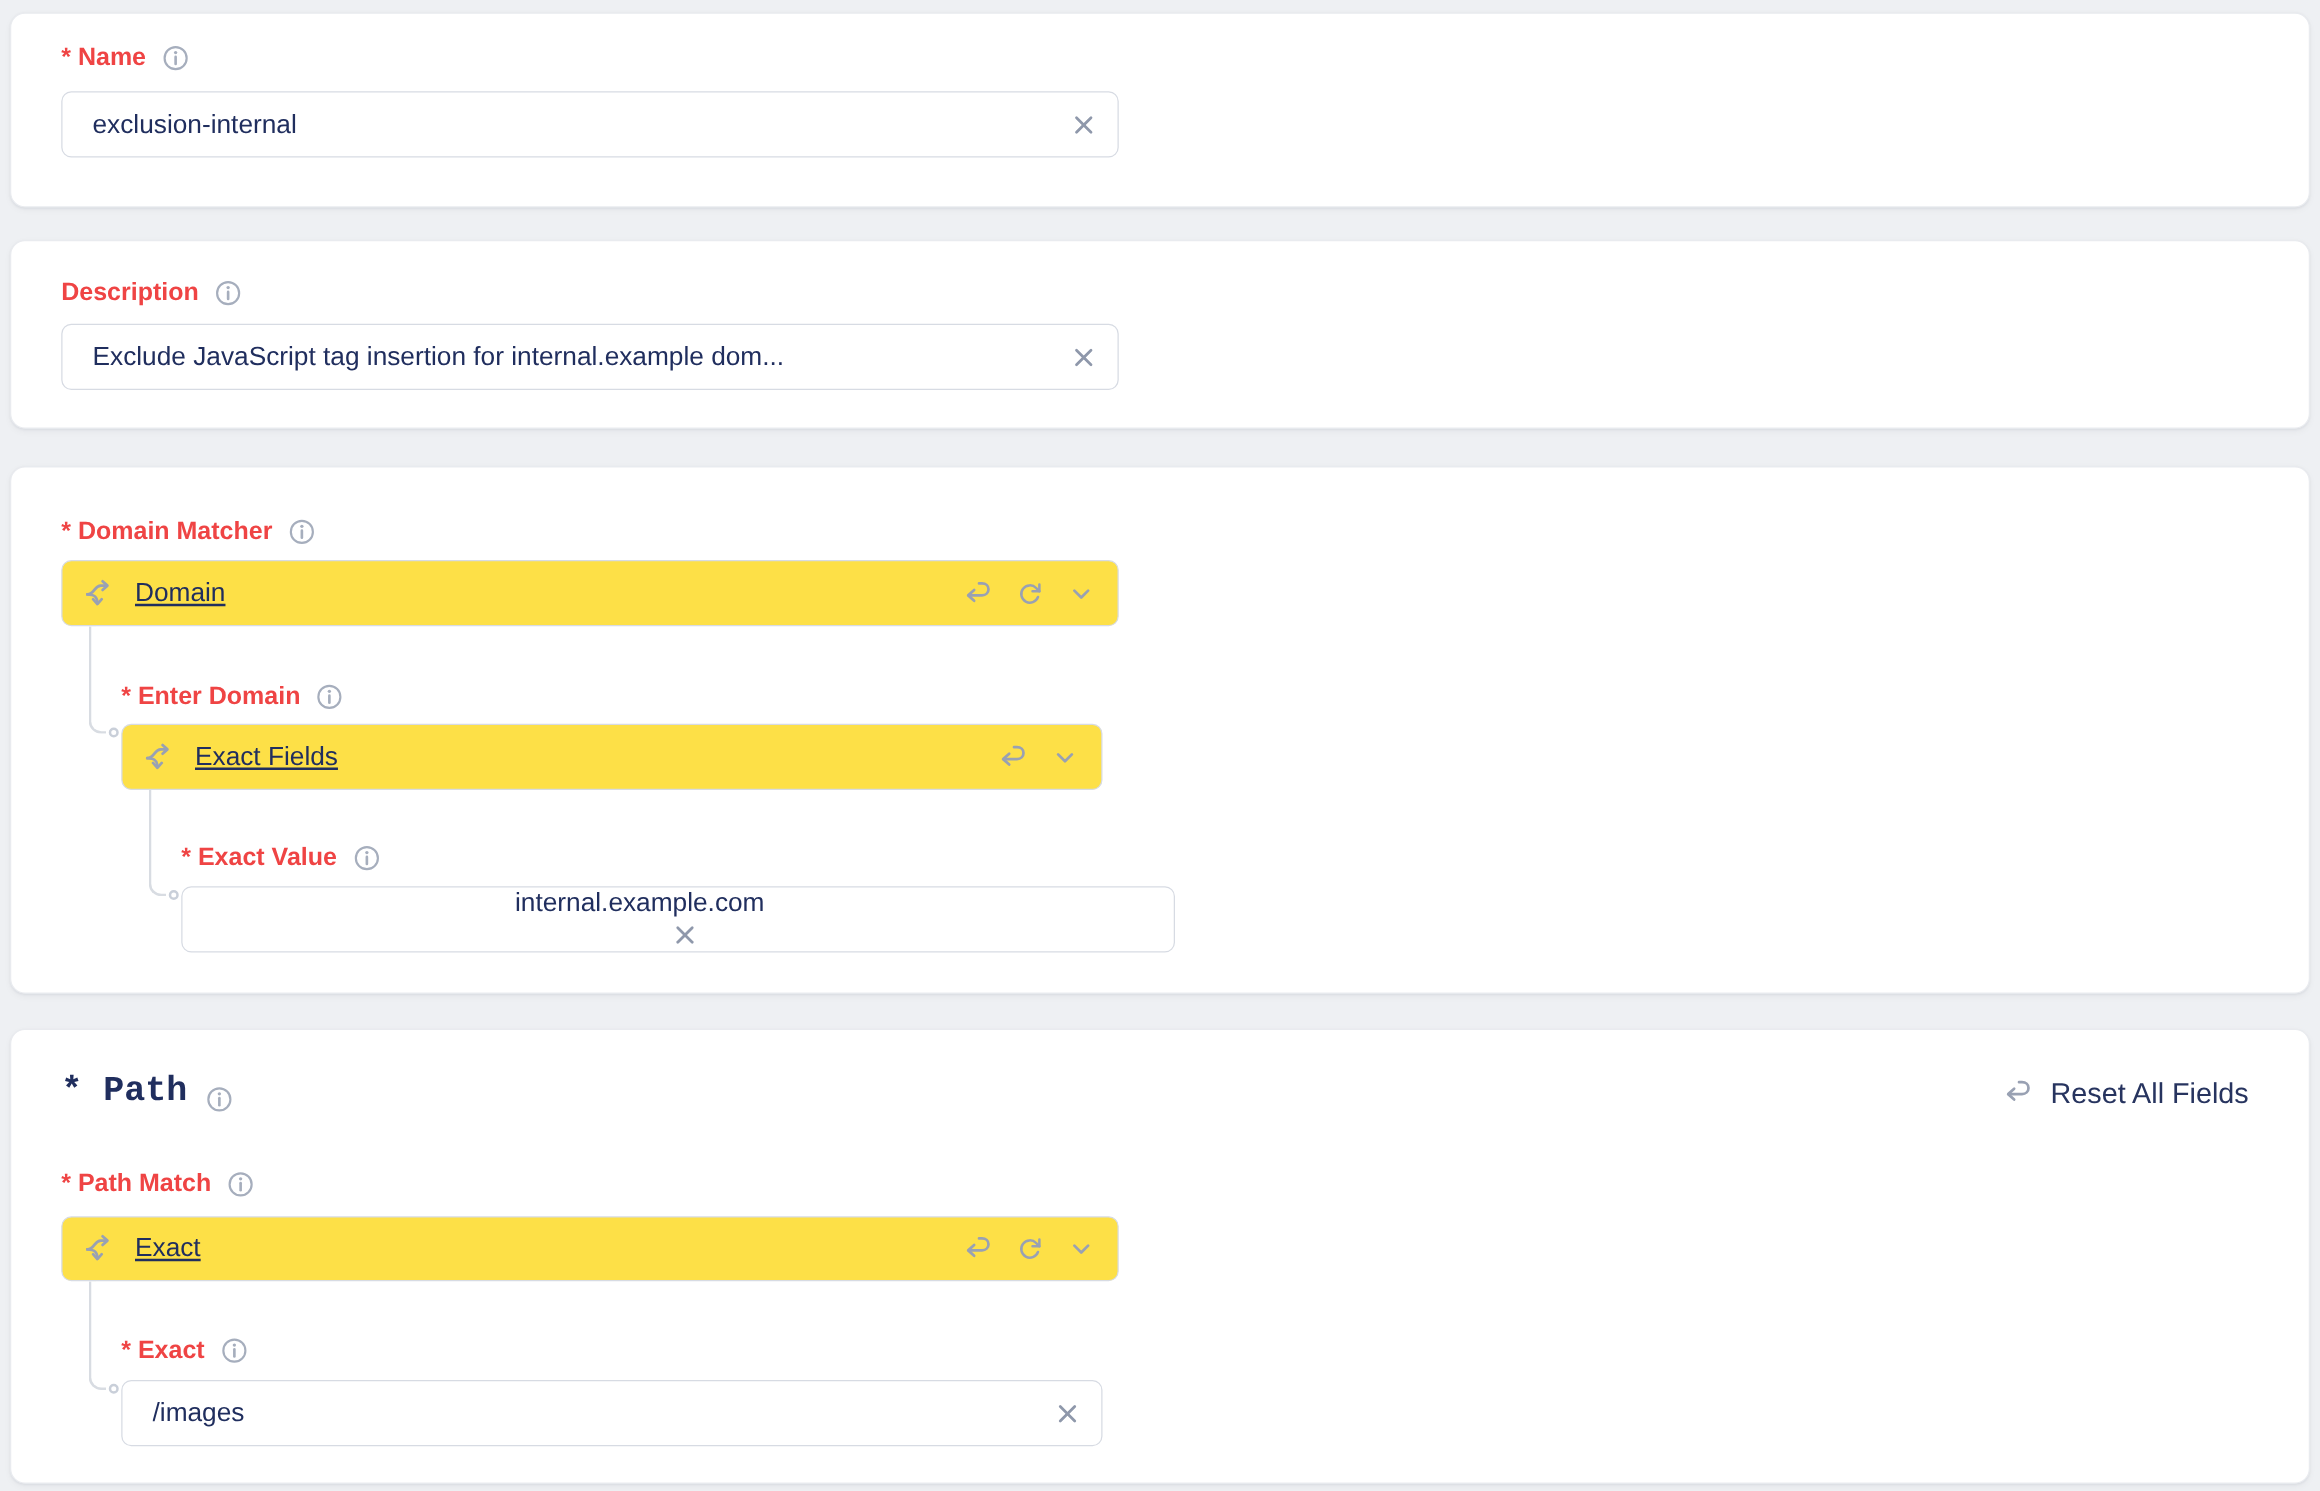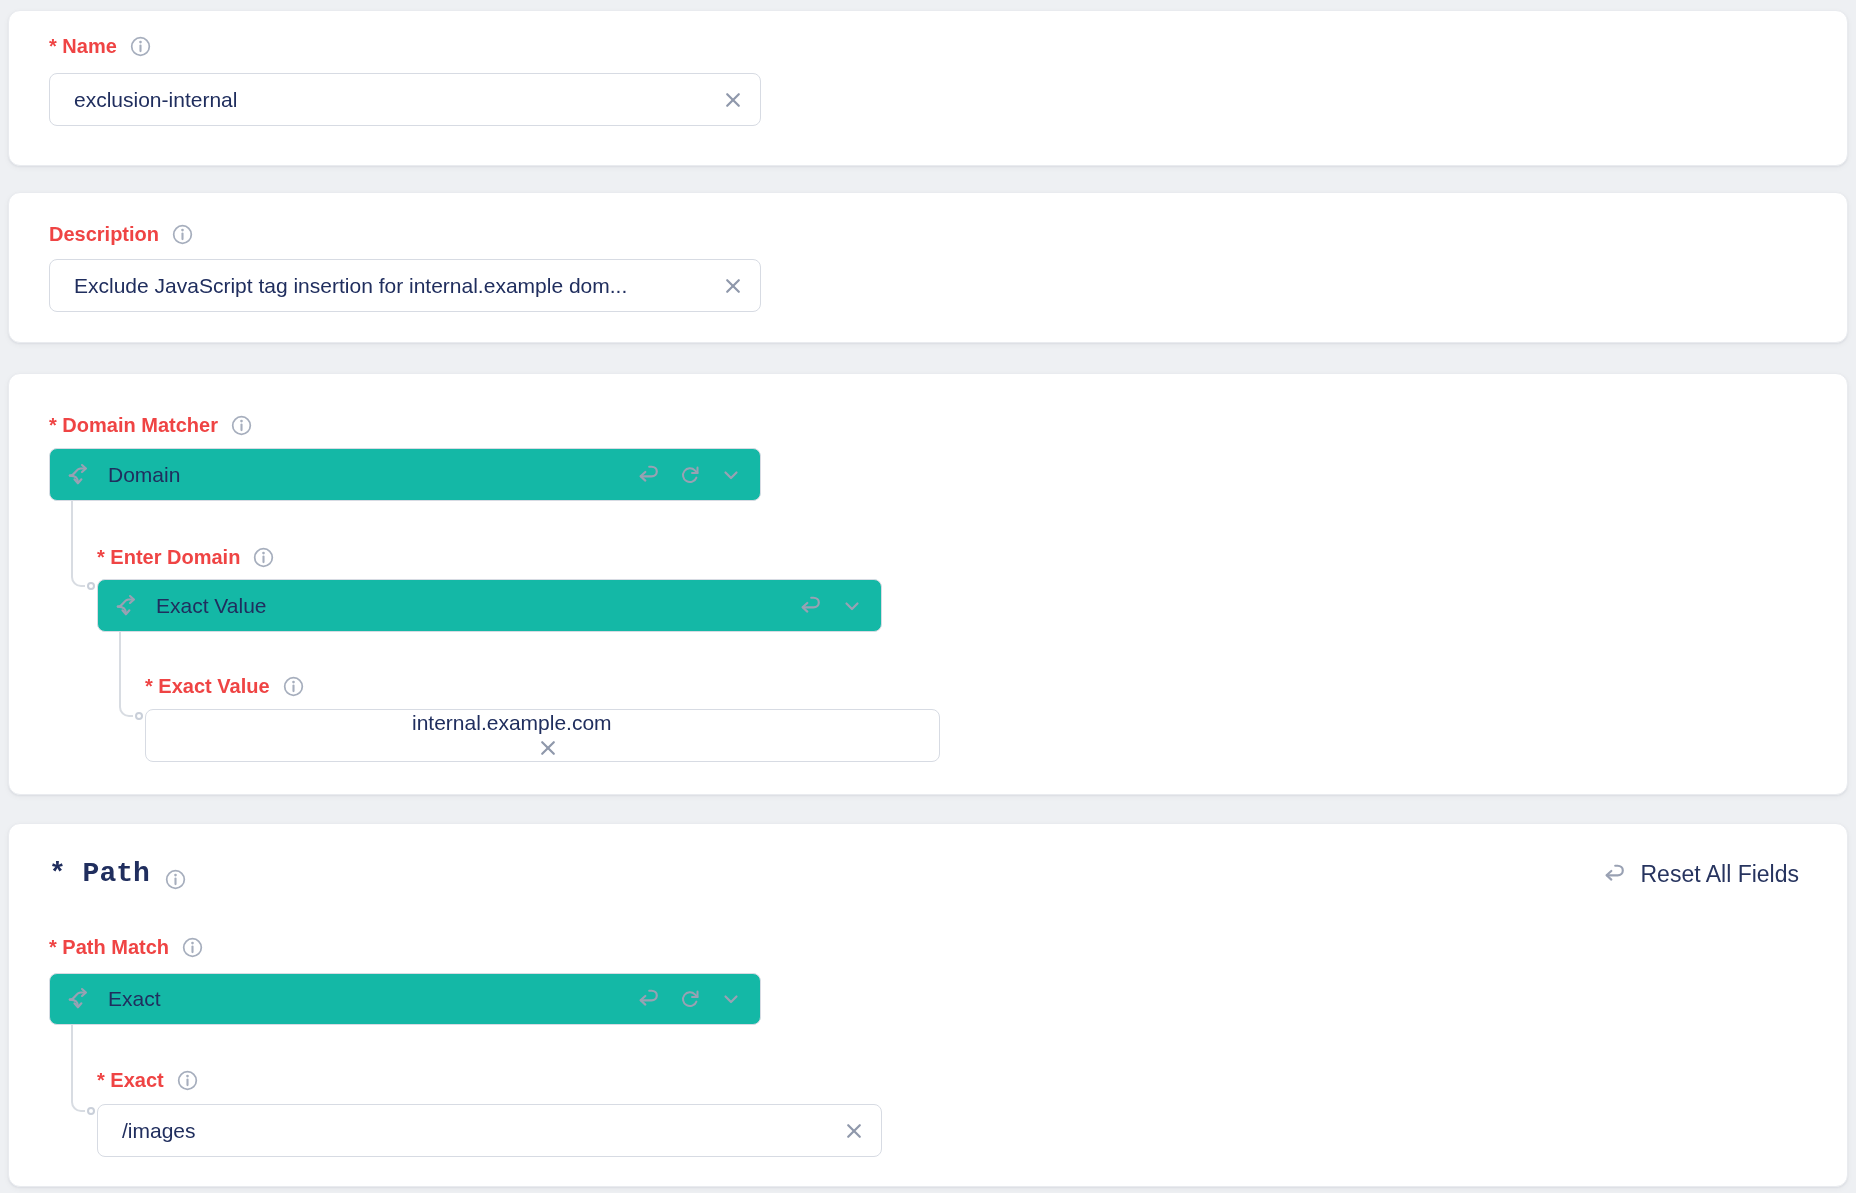--- a/index.html
+++ b/index.html
@@ -57,23 +57,24 @@
     flex:none;width:26px;height:26px;
     display:flex;align-items:center;justify-content:center;
     background:none;border:none;padding:0;cursor:pointer;
   }
 
   
   .selector{
     display:flex;align-items:center;
     height:53px;
     border:1px solid #d7dbe3;border-radius:8px;
-    background:#14b8a6;
+    background:#fde047;
     padding:0 16px;
     cursor:pointer;
+    text-decoration:underline;
   }
   .selector .branch{flex:none;margin-right:16px;display:flex;}
   .selector .selector-text{flex:1;font-size:21px;color:#202e5e;white-space:nowrap;overflow:hidden;}
   .icon-btn{
     flex:none;width:26px;height:26px;margin-left:15px;
     display:flex;align-items:center;justify-content:center;
     background:none;border:none;padding:0;cursor:pointer;
   }
 
   
@@ -97,21 +98,21 @@
   .path-header{display:flex;align-items:center;justify-content:space-between;height:34px;}
   .path-header-left{display:flex;align-items:flex-end;gap:14px;font-family:Liberation Mono, monospace;}
   .reset-btn{
     display:flex;align-items:center;gap:12px;
     background:none;border:none;padding:0;cursor:pointer;
     font-family:"Liberation Sans",sans-serif;
     font-size:23px;color:#27345f;white-space:nowrap;
   }
 
   
-  .w-l1{width:712px;}
+  .w-l1{width:846px;}
   .w-l2{width:785px;}
   .w-l3{width:795px;flex-direction:column;}
 </style>
 </head>
 <body>
 
 <div class="card card-name">
   <div class="label-row">
     <span class="field-label">* Name</span>
     <span class="info-icon">
@@ -210,21 +211,21 @@
     </div>
     <div class="selector w-l2" style="margin-top:9px;">
       <span class="branch">
           <svg class="svg-branch" width="26" height="26" viewBox="0 0 24 24" fill="none" stroke="#99a1b3" stroke-width="2" stroke-linecap="round" stroke-linejoin="round">
     <path d="M3.5 12.5 C 9 12.5 8.5 6 13.5 6 H 17.8"></path>
     <path d="M14.8 2.8 L 18.4 6 L 14.8 9.2"></path>
     <path d="M3.5 12.5 C 9.5 12.5 11 14.8 11 19"></path>
     <path d="M7.8 16 L 11 19.6 L 14.2 16"></path>
   </svg>
         </span>
-      <span class="selector-text">Exact Value</span>
+      <span class="selector-text">Exact Fields</span>
       <span class="icon-btn">
           <svg class="svg-undo" width="26" height="26" viewBox="0 0 24 24" fill="none" stroke="#99a1b3" stroke-width="2" stroke-linecap="round" stroke-linejoin="round">
     <path d="M8.6 17.2 L 4.2 13.2 L 8.6 9.2"></path>
     <path d="M4.6 13.2 H 14.4 C 17.2 13.2 19.2 11.2 19.2 8.7 C 19.2 6.2 17.2 4.4 14.4 4.4 H 12.2"></path>
   </svg>
         </span>
       <span class="icon-btn">
           <svg class="svg-chevron" width="24" height="24" viewBox="0 0 24 24" fill="none" stroke="#99a1b3" stroke-width="2.2" stroke-linecap="round" stroke-linejoin="round">
     <path d="M6.5 9.5 L 12 15 L 17.5 9.5"></path>
   </svg>

